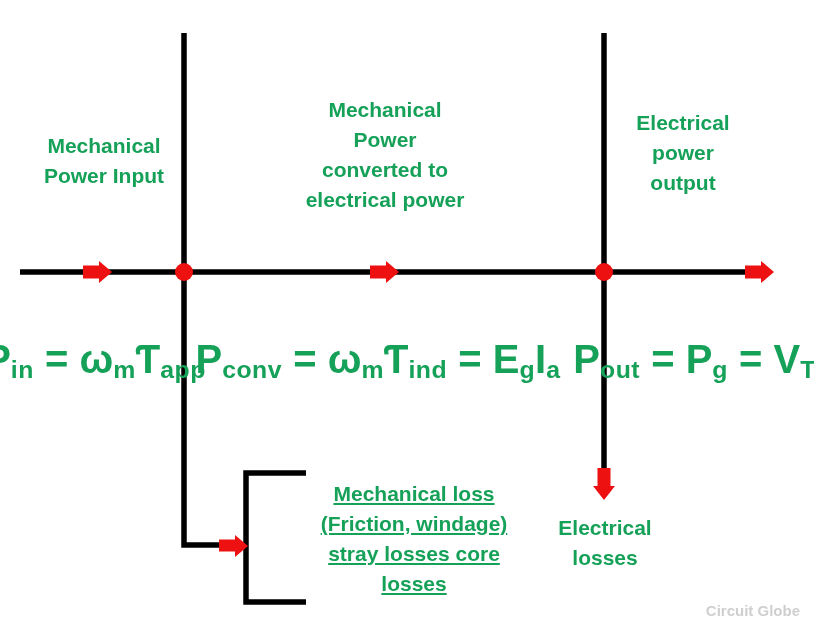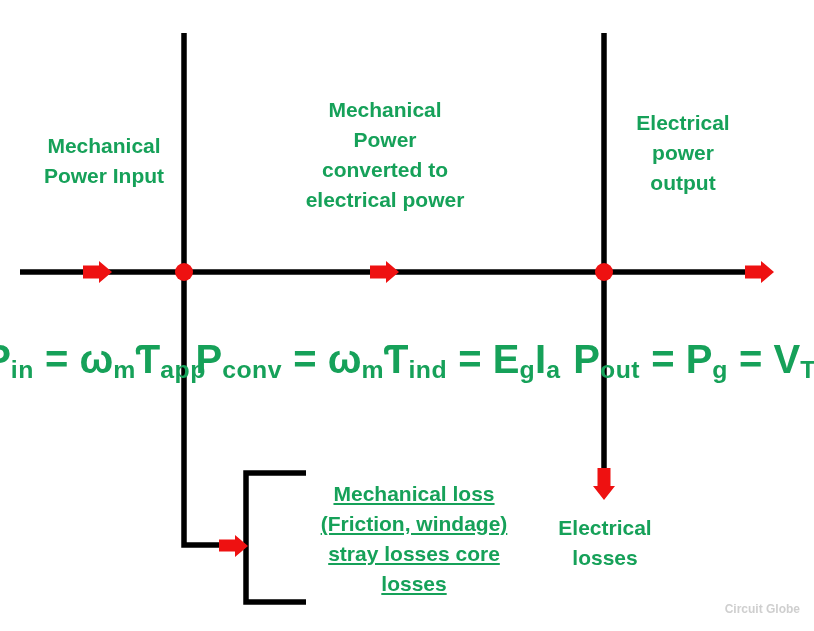--- a/index.html
+++ b/index.html
@@ -43,21 +43,21 @@
     font-size: 0.62em;
     vertical-align: -0.22em;
     letter-spacing: 0.5px;
   }
   .watermark {
     position: absolute;
     right: 14px;
     top: 602px;
     color: var(--watermark-gray);
     font-weight: bold;
-    font-size: 12px;
+    font-size: 15px;
   }
 </style>
 </head>
 <body>
 
 <div class="stage">
 
   <svg class="wires" width="814" height="631" viewBox="0 0 814 631">
 
     <path class="wire" d="M20,272 H747"></path>

